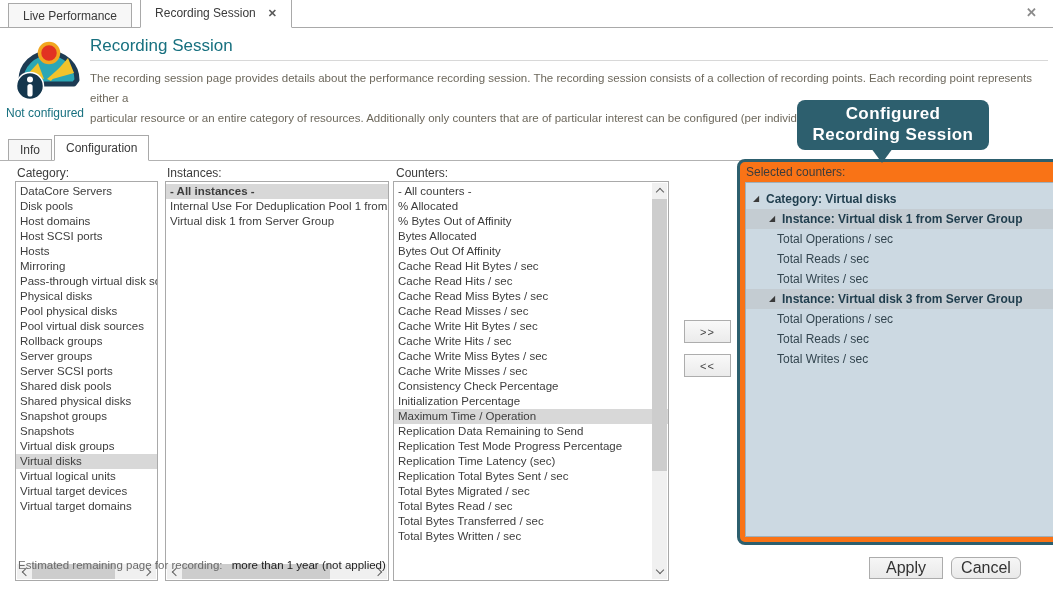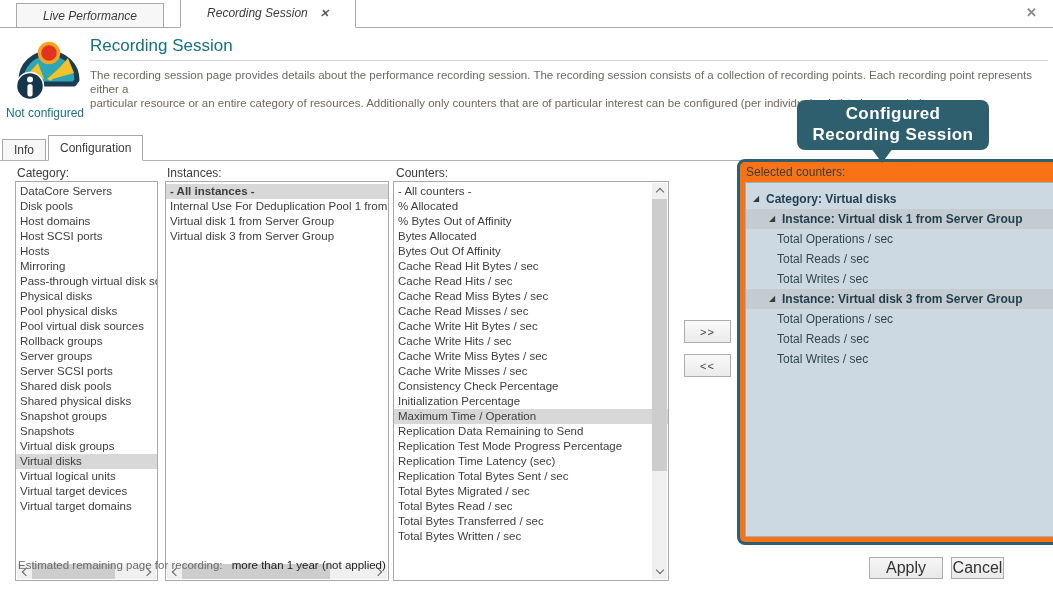--- a/index.html
+++ b/index.html
@@ -2,43 +2,43 @@
 <html><head>
 <meta charset="utf-8">
 <style>
   html,body{margin:0;padding:0;background:#fff;}
   .stage{position:relative;width:1053px;height:594px;background:#ffffff;
          font-family:"Liberation Sans",sans-serif;overflow:hidden;}
 
   
   .tabbar{position:absolute;left:0;top:0;width:1053px;height:28px;
           border-bottom:1px solid #a9a9a9;display:flex;align-items:flex-end;background:#fff;box-sizing:border-box;}
-  .tab{height:23px;display:flex;align-items:center;padding:0 26px;margin-left:16px;
-       border:1px solid #a9a9a9;border-bottom:none;background:#f7f7f7;font-size:12px;color:#3a3a3a;cursor:default;font-style:italic;}
+  .tab{height:23px;display:flex;align-items:center;padding:0 14px;margin-left:8px;
+       border:1px solid #a9a9a9;border-bottom:none;background:#f7f7f7;font-size:12px;color:#3a3a3a;cursor:default;}
   .tab.active{height:28px;background:#fff;margin-bottom:-1px;border-bottom:1px solid #fff;z-index:2;}
   .tabclose{margin-left:12px;color:#5a5a5a;font-size:11px;font-weight:bold;}
   .winclose{position:absolute;right:16px;top:5px;color:#8b8b8b;font-size:13px;font-weight:bold;z-index:3;}
 
   
   .hicon{position:absolute;left:16px;top:34px;}
   .notconf{position:absolute;left:6px;top:106px;font-size:12px;color:#17707f;}
   .ptitle{position:absolute;left:90px;top:36px;font-size:17px;color:#17707f;}
   .hrule{position:absolute;left:90px;top:60px;width:958px;height:1px;background:#d8d8d8;}
-  .desc{position:absolute;left:90px;top:68px;width:958px;font-size:11.5px;color:#6d685c;line-height:14px;}
+  .desc{position:absolute;left:90px;top:68px;width:958px;font-size:11.5px;color:#6d685c;line-height:20px;}
 
   
   .callout{position:absolute;left:797px;top:100px;width:192px;background:#2d5f6e;border-radius:8px;
            color:#fff;text-align:center;font-size:17px;font-weight:bold;line-height:21px;
            padding:3px 0 5px;letter-spacing:.4px;z-index:4;}
   .callout-tail{position:absolute;left:871px;top:148px;width:0;height:0;z-index:4;
            border-left:11px solid transparent;border-right:11px solid transparent;border-top:15px solid #2d5f6e;}
 
   
   .subtabbar{position:absolute;left:0;top:136px;width:1053px;height:25px;
-             border-bottom:1px solid #b2b2b2;display:flex;align-items:flex-end;box-sizing:border-box;}
+             border-bottom:1px solid #b2b2b2;display:flex;align-items:flex-end;box-sizing:border-box;padding-left:6px;}
   .subtab{height:20px;display:flex;align-items:center;padding:0 11px;margin-left:2px;
           border:1px solid #a9a9a9;border-bottom:none;background:#f7f7f7;font-size:12px;color:#3a3a3a;}
   .subtab.active{height:24px;background:#fff;margin-bottom:-1px;border-bottom:1px solid #fff;z-index:2;}
 
   
   .collabel{position:absolute;top:166px;font-size:12px;color:#3c3c3c;}
 
   
   .listbox{position:absolute;top:181px;height:400px;border:1px solid #a9a9a9;background:#fff;
            box-sizing:border-box;overflow:hidden;padding-top:2px;}
@@ -82,21 +82,21 @@
   .trow.instance .tri{left:23px;}
 
   
   .footstatus{position:absolute;left:18px;top:559px;font-size:11.5px;}
   .footstatus .lab{color:#6b6b6b;}
   .footstatus .val{color:#1e1e1e;margin-left:6px;}
   .btn{position:absolute;top:557px;height:22px;border:1px solid #acacac;
        background:linear-gradient(#f6f6f6,#e9e9e9);font-size:16px;color:#333;
        display:flex;align-items:center;justify-content:center;box-sizing:border-box;}
   .btn.apply{left:869px;width:74px;}
-  .btn.cancel{left:951px;width:53px;}
+  .btn.cancel{left:951px;width:70px;border-radius:6px;}
 </style>
 </head>
 <body>
 
 <div class="stage">
 
   <div class="tabbar">
     <div class="tab">
       <span>Live Performance</span>
     </div>
@@ -229,23 +229,20 @@
   <div class="listbox" style="left:165px;width:224px;">
     <div class="lrow selected bold">
         <span>- All instances -</span>
       </div>
       <div class="lrow">
         <span>Internal Use For Deduplication Pool 1 from Server Group</span>
       </div>
       <div class="lrow">
         <span>Virtual disk 1 from Server Group</span>
       </div>
-      <div class="lrow">
-        <span>Virtual disk 3 from Server Group</span>
-      </div>
     <div class="hscroll">
       <div class="sbtn">
           <span class="chev left"></span>
         </div>
       <div class="htrack">
           <div class="hthumb" style="width:78%;"></div>
         </div>
       <div class="sbtn">
           <span class="chev right"></span>
         </div>

